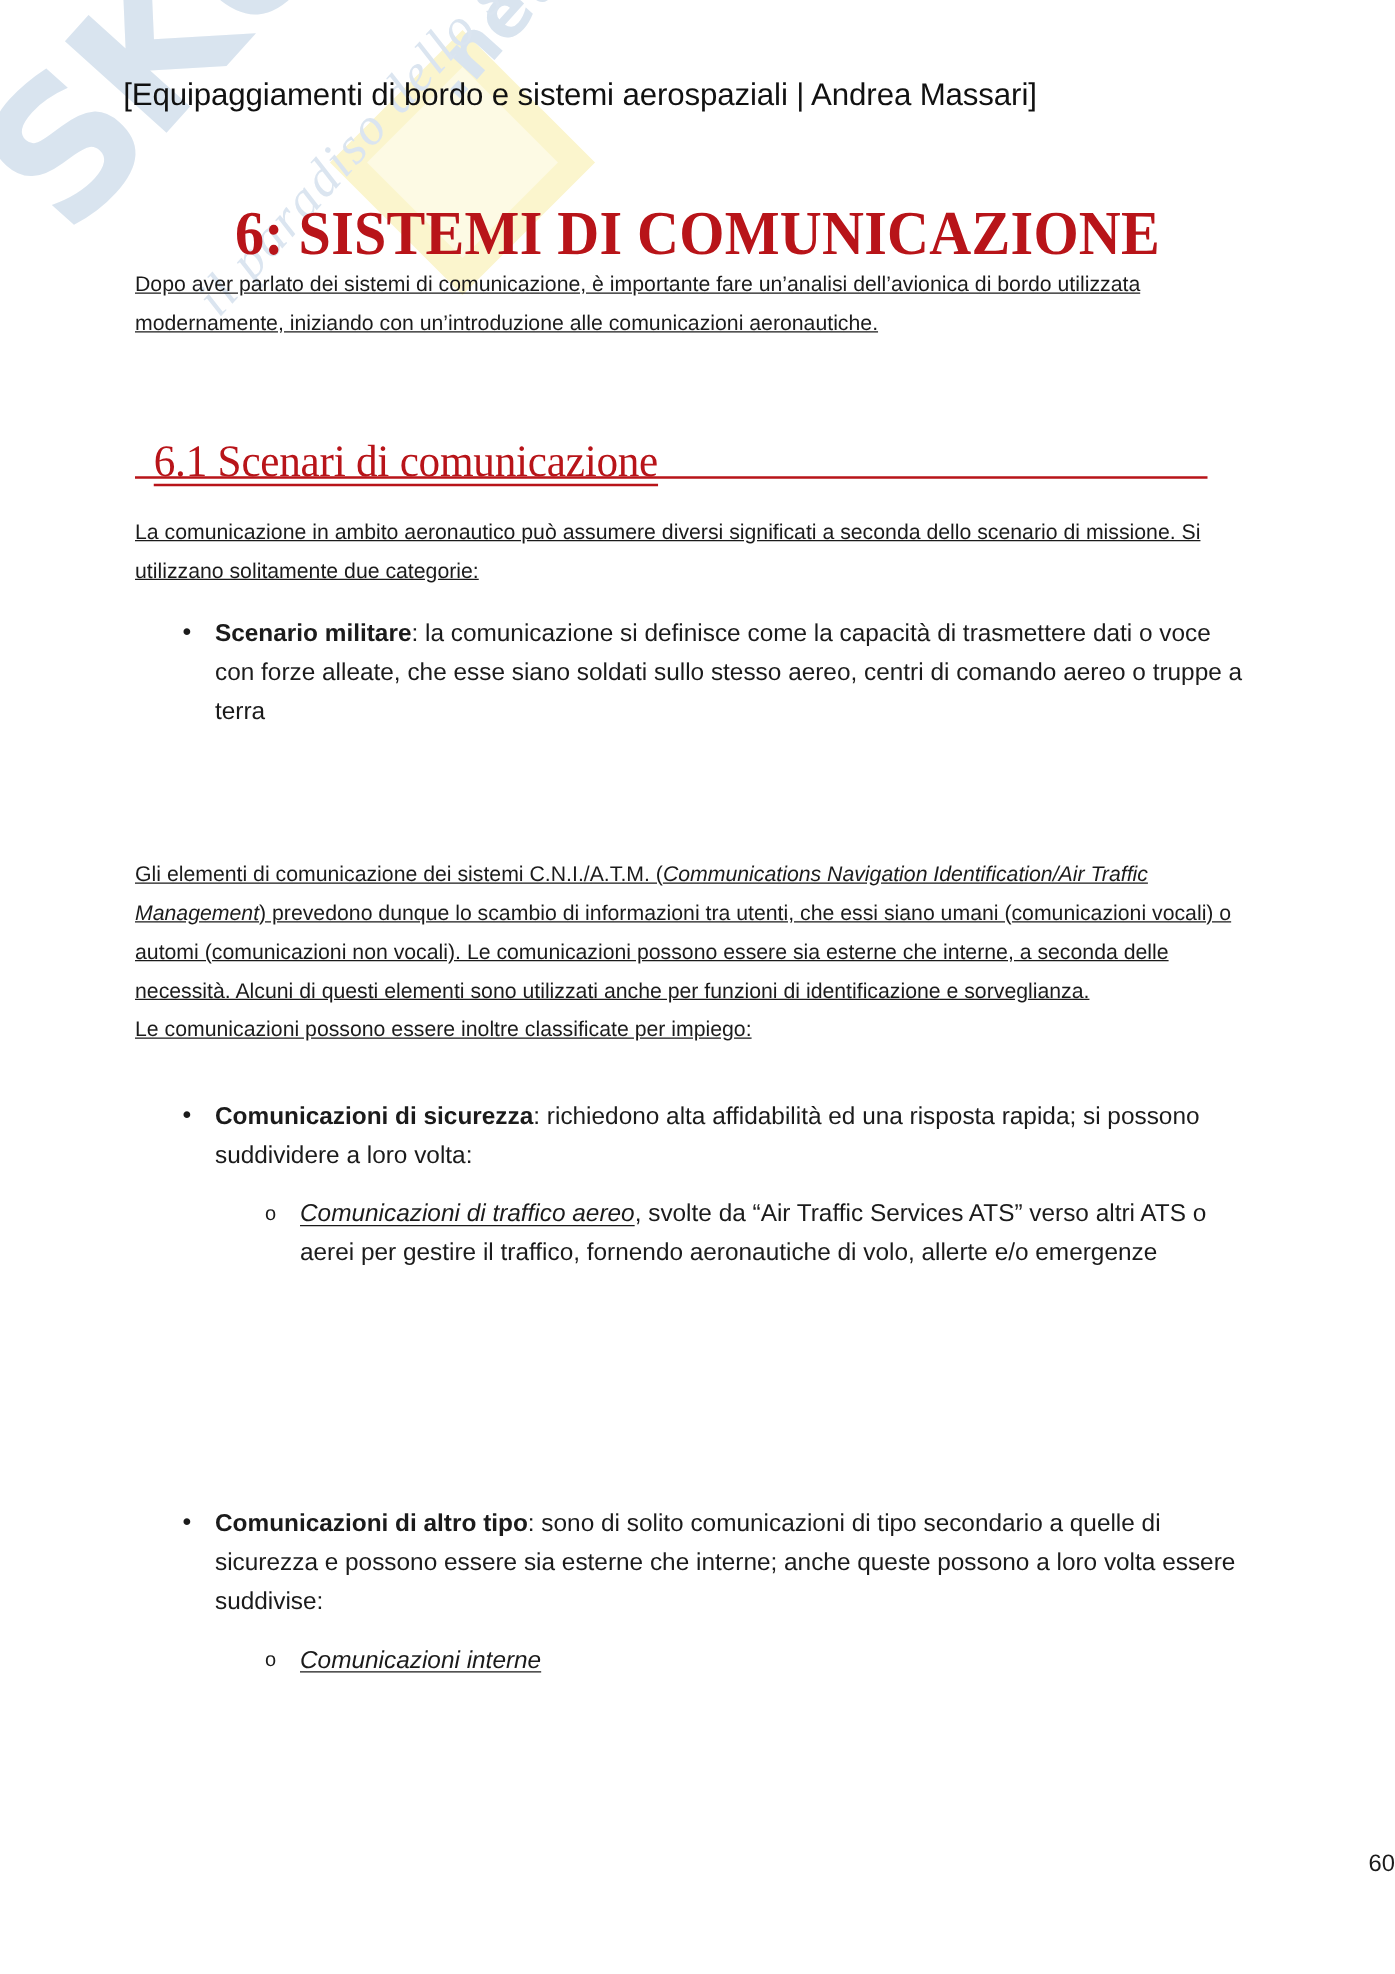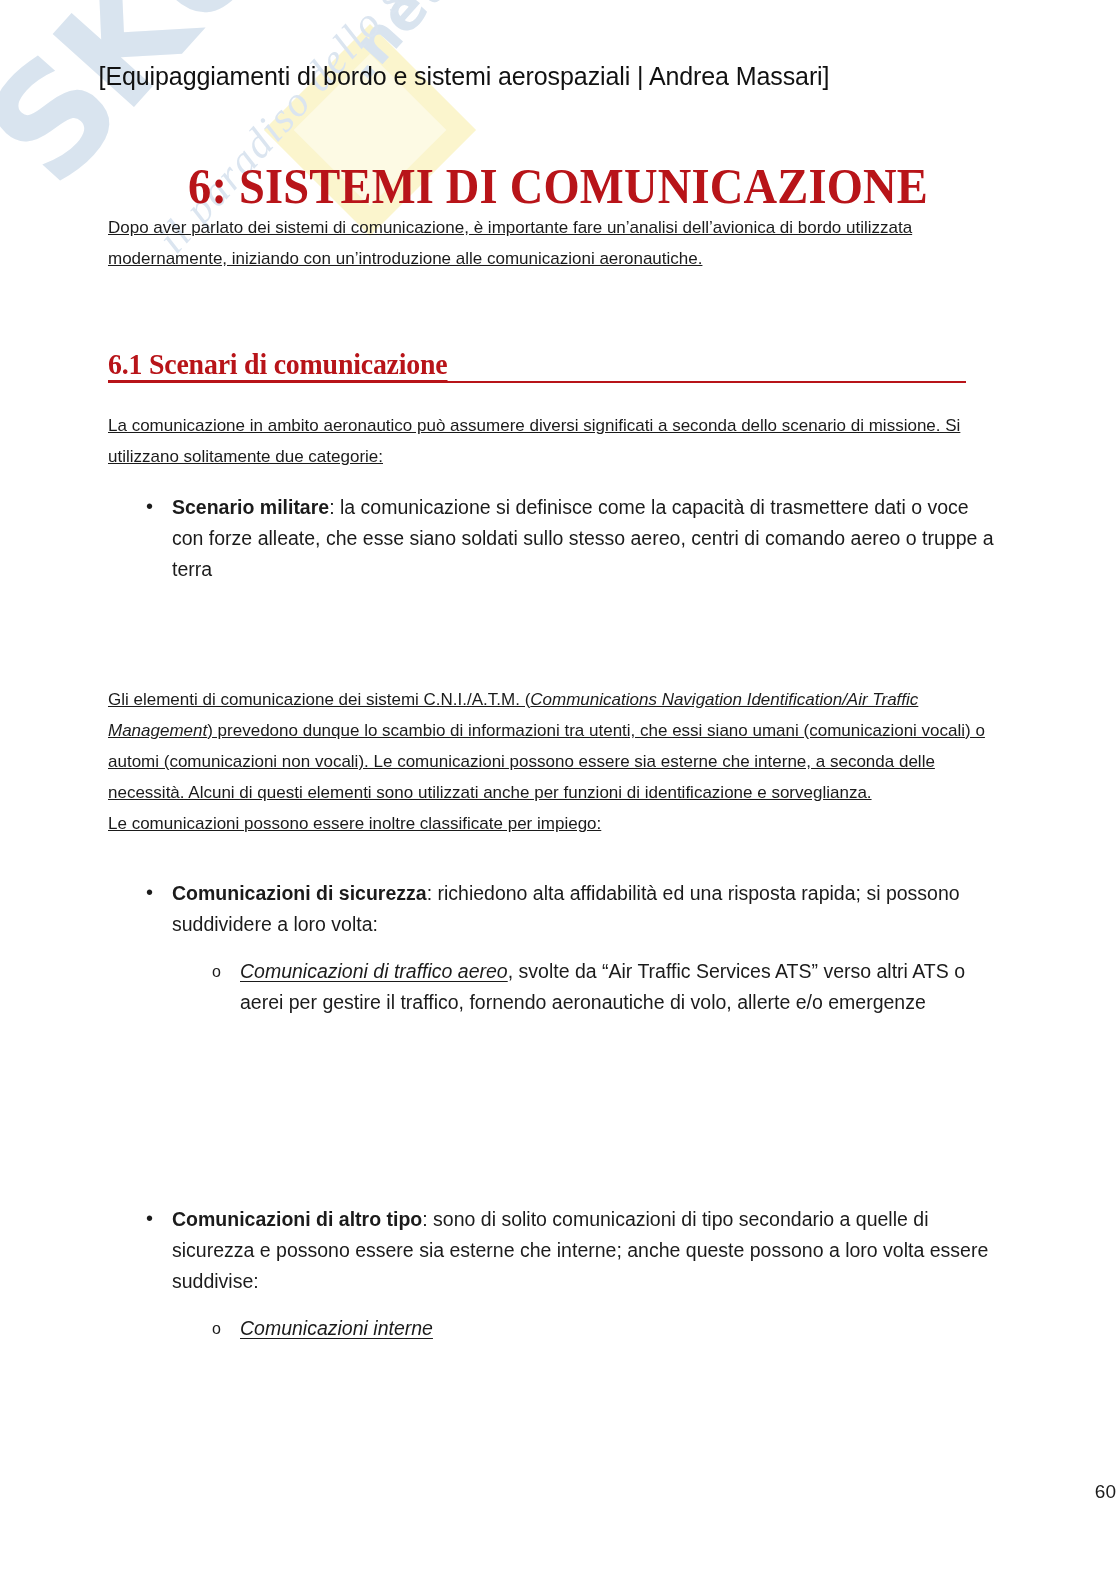--- a/index.html
+++ b/index.html
@@ -124,25 +124,25 @@
   }
   p.para {
     margin: 0;
     font-size: 17px;
     line-height: 31px;
     color: #1b1b1b;
     text-decoration: underline;
   }
   .section-heading {
     position: absolute;
-    left: 108px;
+    left: 123px;
     width: 890px;
     font-family: "Liberation Serif", serif;
-    font-weight: bold;
-    font-size: 29px;
+    font-weight: normal;
+    font-size: 36px;
     color: #b81419;
     letter-spacing: -0.2px;
   }
   .section-heading .sh-text {
     text-decoration: underline;
     text-underline-offset: 6px;
     text-decoration-thickness: 2px;
     transform: scaleX(0.96);
     display: inline-block;
     transform-origin: left center;

